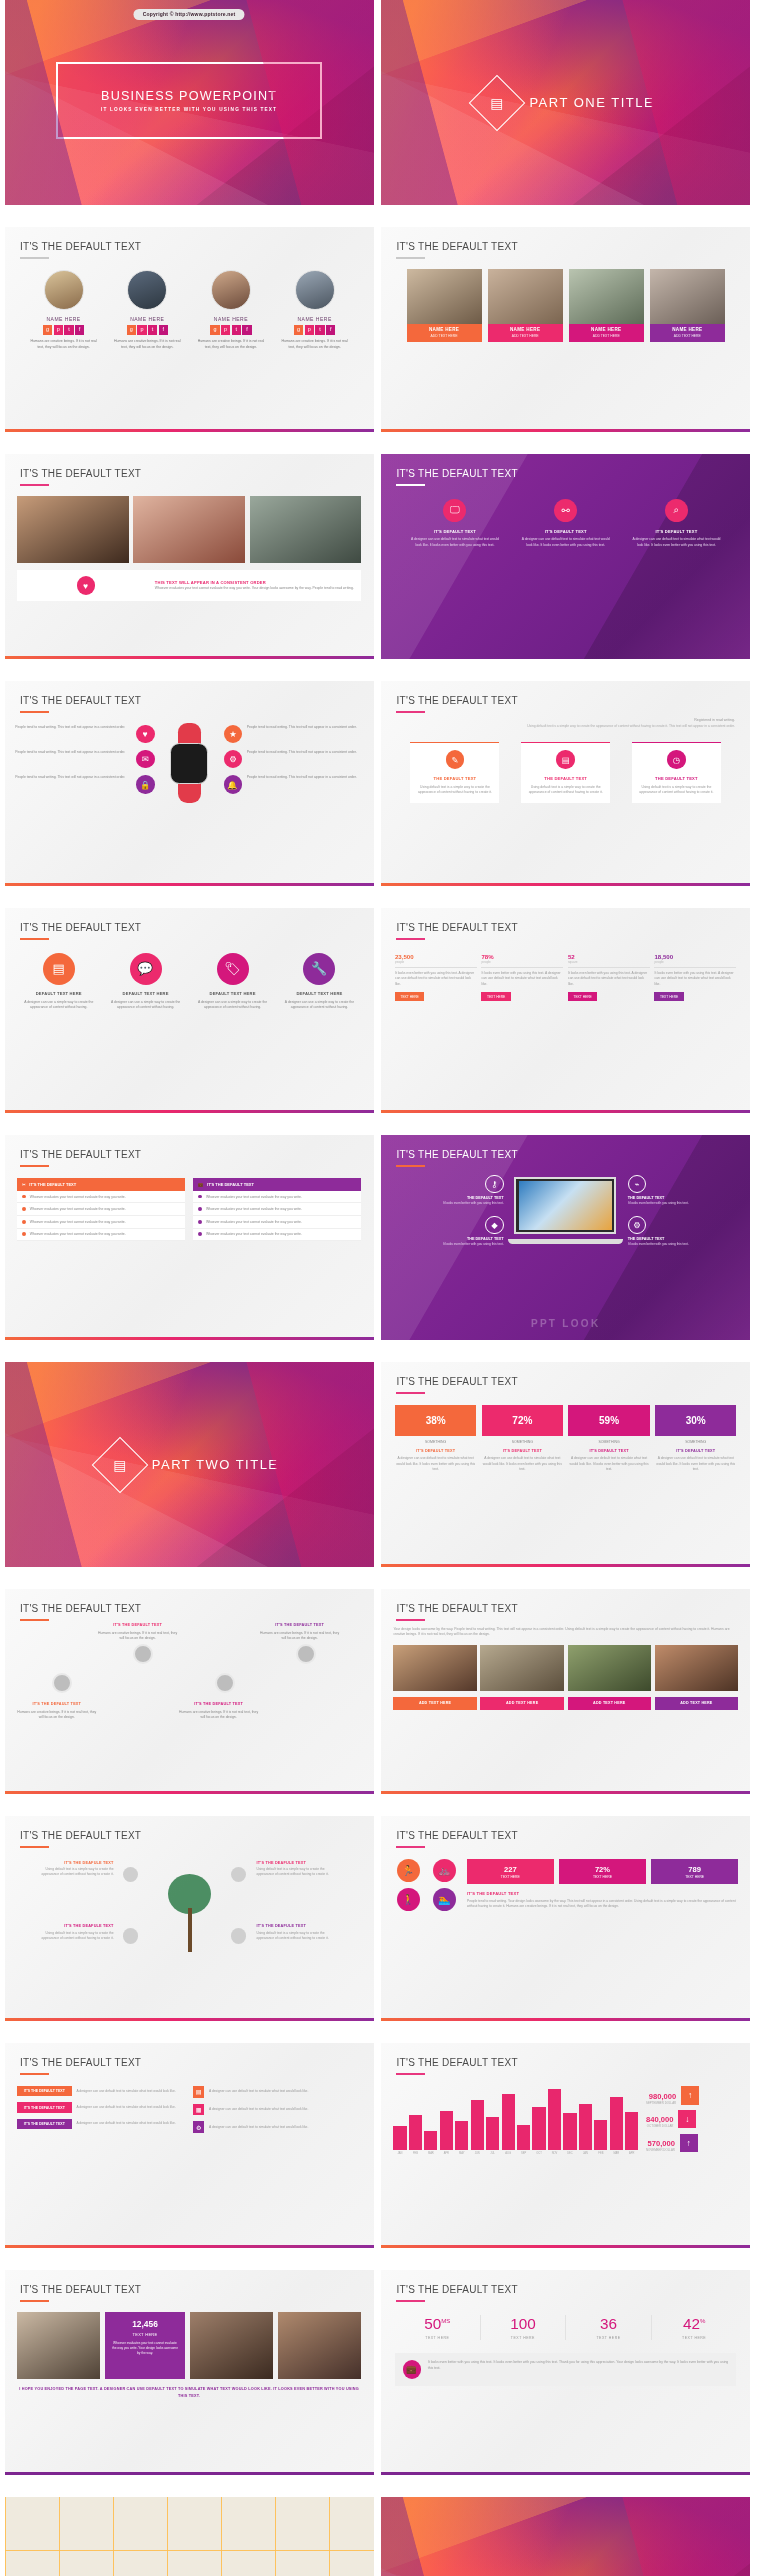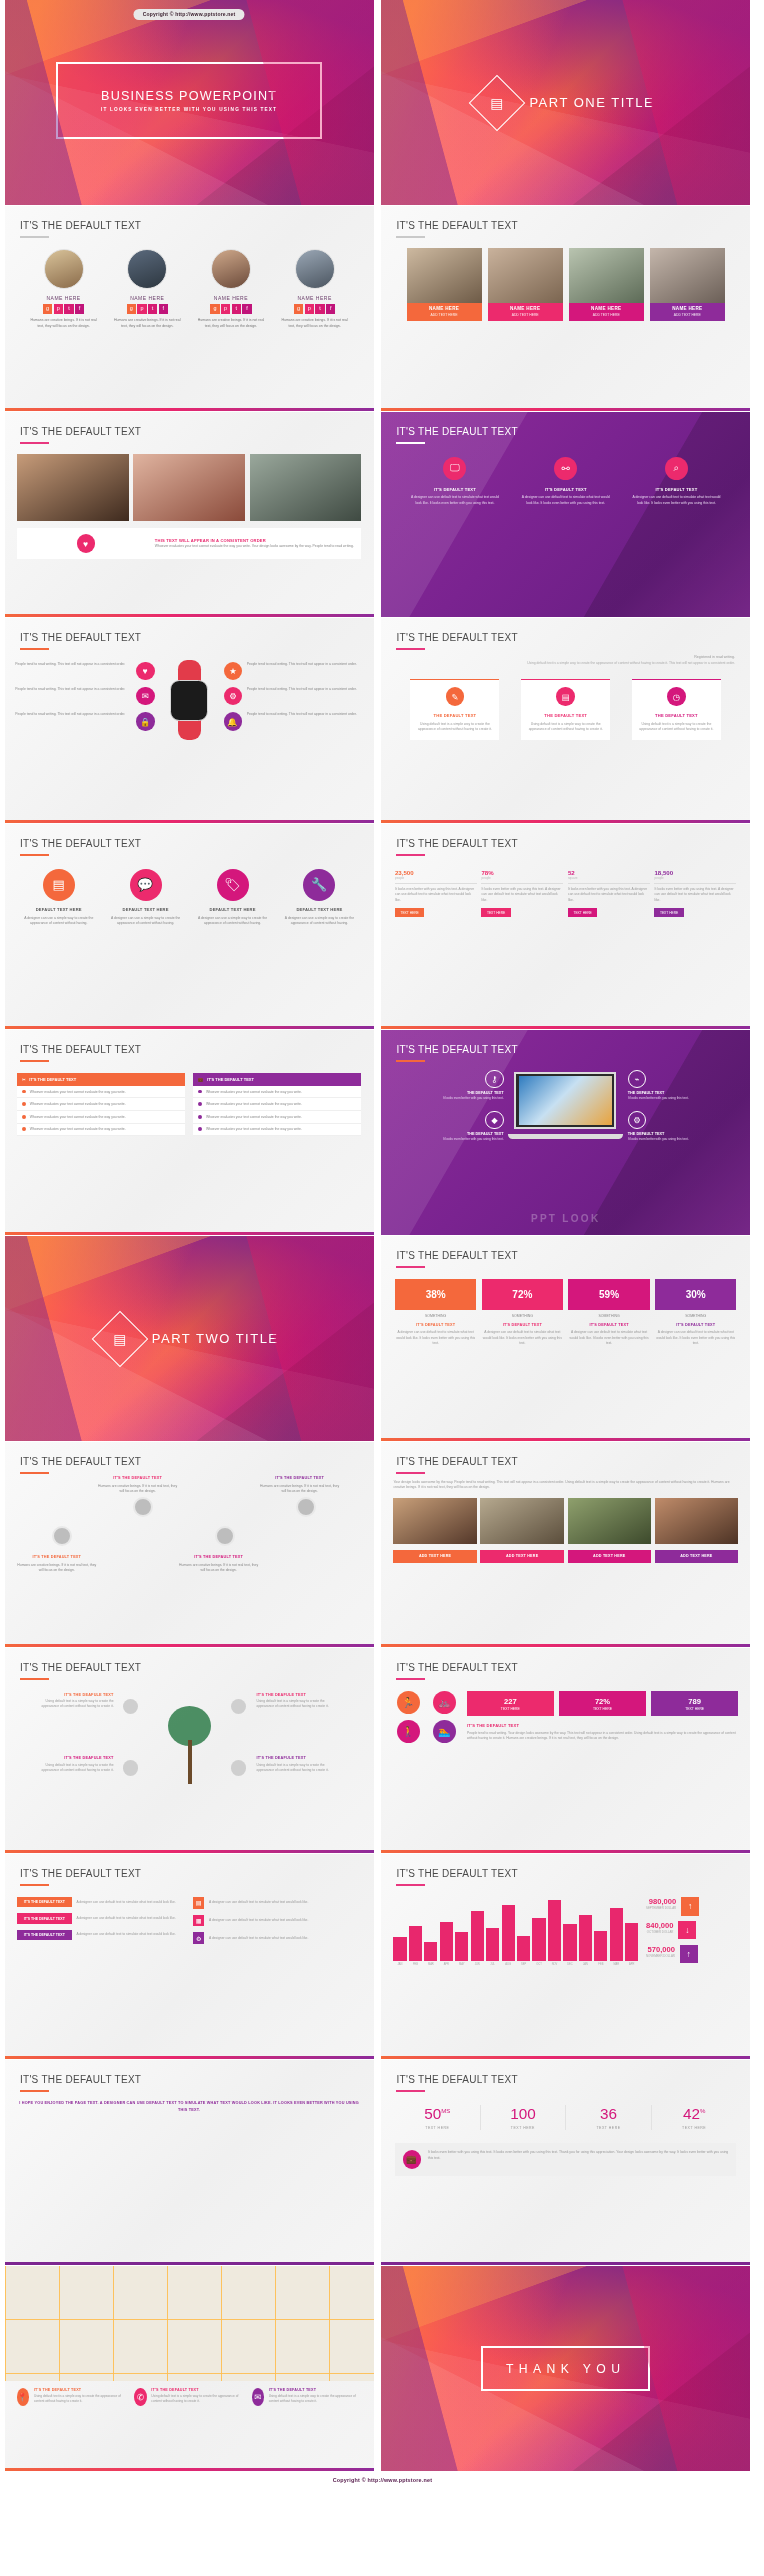--- a/index.html
+++ b/index.html
@@ -4,21 +4,21 @@
 <style>
   * { box-sizing: border-box; margin:0; padding:0; }
   body {
     width:765px; background:#ffffff;
     font-family:"Liberation Sans", sans-serif;
     -webkit-font-smoothing:antialiased;
   }
   .page { width:765px; position:relative; padding:0; }
 
   
-  .row { display:flex; gap:7.6px; padding:0 4.6px; margin-bottom:1px; }
+  .row { display:flex; gap:7.6px; padding:0 4.6px; margin-bottom:22px; }
   .slide { width:369px; height:205px; position:relative; overflow:hidden;
            background:#f2f2f2; flex:none; }
   .slide.light { background:linear-gradient(135deg,#fafafa 0%,#f0f0f0 55%,#f5f5f5 100%); }
 
   
   .poly {
     background:
       linear-gradient(115deg, rgba(255,120,60,.85) 8%, rgba(255,120,60,0) 42%),
       linear-gradient(200deg, rgba(120,35,140,.9) 10%, rgba(120,35,140,0) 55%),
       linear-gradient(320deg, rgba(140,30,120,.75) 5%, rgba(140,30,120,0) 48%),
@@ -236,21 +236,21 @@
        color:#fff; font-size:6.1px; flex:none; }
 
   
   .chartwrap{ display:flex; padding:10.7px 12.2px 0; gap:7.6px; }
   .chart{ flex:1; }
   .bars{ height:64px; display:flex; align-items:flex-end; gap:2.3px; }
   .bars .b{ flex:1; background:#e8276d; }
   .xlab{ display:flex; gap:2.3px; margin-top:2.3px; }
   .xlab span{ flex:1; font-size:2.6px; color:#aaa; text-align:center; }
   .kpis{ width:92px; }
-  .kpi{ display:flex; align-items:flex-start; gap:4.6px; margin-bottom:5.4px; }
+  .kpi{ display:flex; align-items:flex-end; gap:4.6px; margin-bottom:5.4px; }
   .kpi .n{ font-size:7.6px; font-weight:bold; color:#e8276d; text-align:right; flex:1; }
   .kpi .l{ font-size:2.9px; color:#aaa; text-align:right; }
   .kpi .ib{ width:18.4px; height:18.4px; display:flex; align-items:center; justify-content:center; color:#fff; font-size:8.4px; }
 
   
   .gal{ display:flex; gap:4.6px; padding:9.2px 12.2px 0; align-items:stretch; }
   .gal .im{ flex:1; height:67px; background:#8a7f72; }
   .gal .bx{ width:80px; background:#8e2b9a; color:#fff; padding:7.6px 6.1px; text-align:center; }
   .gal .bx .n{ font-size:8.4px; font-weight:bold; }
   .gal .bx .t{ font-size:4px; margin-top:3.1px; letter-spacing:0.3px; }
@@ -968,20 +968,30 @@
       <div class="bottombar"></div>
     </div>
   </div>
 
   <div class="row">
     <div class="slide light">
       <div class="s-head">
         <div class="s-title">IT'S THE DEFAULT TEXT</div>
         <div class="s-rule orange"></div>
       </div>
+      <div class="gal">
+        <div class="im" style="background:linear-gradient(150deg,#cbb9a4,#4f4236)"></div>
+        <div class="bx">
+          <div class="n">12,456</div>
+          <div class="t">TEXT HERE</div>
+          <div class="d">Whoever evaluates your text cannot evaluate the way you write. Your design looks awesome by the way.</div>
+        </div>
+        <div class="im" style="background:linear-gradient(150deg,#9e7f6a,#3b2a20)"></div>
+        <div class="im" style="background:linear-gradient(150deg,#b08a6e,#45302a)"></div>
+      </div>
       <div class="msg">
         <p>I HOPE YOU ENJOYED THE PAGE TEXT. A DESIGNER CAN USE DEFAULT TEXT TO SIMULATE WHAT TEXT WOULD LOOK LIKE. IT LOOKS EVEN BETTER WITH YOU USING THIS TEXT.</p>
       </div>
       <div class="bottombar purple"></div>
     </div>
 
     <div class="slide light">
       <div class="s-head">
         <div class="s-title">IT'S THE DEFAULT TEXT</div>
         <div class="s-rule pink"></div>

